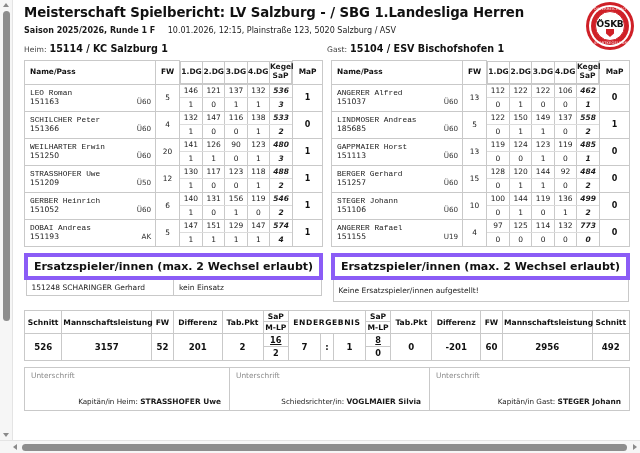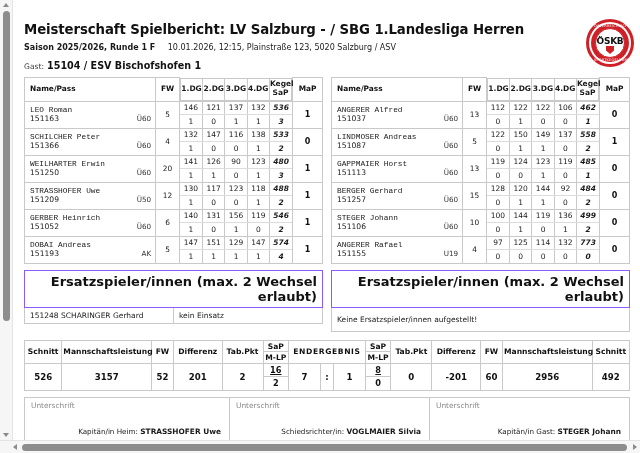--- a/index.html
+++ b/index.html
@@ -37,21 +37,21 @@
   }
   .hscroll .arrow-l { left: 13px; border-right: 4px solid #8a8a8a; }
   .hscroll .arrow-r { right: 3px; border-left: 4px solid #8a8a8a; }
   .hthumb {
     position:absolute; left: 22px; top: 3px; height: 7px; width: 605px;
     background: #8d8d8d; border-radius: 4px;
   }
 
   
   .page { position:absolute; left: 14px; top: 0; width: 626px; height: 438px;
-          background:#fff; padding: 17px 0 0 0; }
+          background:#fff; padding: 0 0 0 0; }
 
   .hdr { position: relative; padding: 4px 60px 0 10px; }
   .hdr h1 {
     margin: 0; font-size: 13.3px; font-weight: bold; color: #111;
     letter-spacing: -0.1px; line-height: 18px; white-space: nowrap;
   }
   .hdr .sub { margin-top: 3px; font-size: 8px; color: #1a1a1a; white-space: nowrap; line-height: 11px; }
   .hdr .sub .b { font-weight: bold; }
   .hdr .sub .n { font-weight: normal; padding-left: 10px; }
 
@@ -101,22 +101,22 @@
     border: 0; border-bottom: 1px solid #dcdcdc;
     text-align:center; font-size: 7.5px; color:#1a1a1a; height: 13px; padding:0;
   }
   table.inner tr:last-child td { border-bottom: 0; }
   table.inner td.kg { font-weight: bold; font-style: italic; }
   table.inner td + td { border-left: 1px solid #c9c9c9; }
 
   
   table.ers { width:100%; border-collapse: collapse; margin-top: 6px; table-layout: fixed; }
   table.ers th {
-    border:1px solid #8b5cf6; text-align:right; padding: 3px 5px;
-    font-size: 13px; font-weight:bold; color:#111;
+    border:4px solid #8b5cf6; text-align:center; padding: 3px 5px;
+    font-size: 11px; font-weight:bold; color:#111;
   }
   table.ers td {
     border:1px solid #c9c9c9; padding: 3px 5px;
     font-size: 7.5px; color:#1a1a1a;
   }
   table.ers td.none { color:#1a1a1a; }
 
   
   .resultwrap { padding: 0 10px; margin-top: 8px; }
   table.res { width:100%; border-collapse: collapse; table-layout: fixed; }
@@ -166,20 +166,23 @@
           <div class="r4"></div>
         <div class="arcu">ÖSTERREICHISCHER</div>
         <div class="txt">ÖSKB</div>
         <div class="shield"></div>
         <div class="arcd">SPORTKEGELBUND</div>
       </div>
     </div>
 
     <div class="teams">
       <div class="team">
+        <span class="lbl">Heim:</span><span class="val">15114 / KC Salzburg 1</span>
+      </div>
+      <div class="team">
         <span class="lbl">Gast:</span><span class="val">15104 / ESV Bischofshofen 1</span>
       </div>
     </div>
 
     <div class="cols">
       <div class="col">
         <table class="pl">
           <colgroup>
               <col style="width:44%">
               <col style="width:8%">
@@ -484,21 +487,21 @@
                   </table>
                 </td>
                 <td class="map">0</td>
               </tr>
               <tr>
                 <td class="namecell">
                   <div class="nmrow">
                     <span class="pname">LINDMOSER Andreas</span>
                   </div>
                   <div class="nmrow">
-                    <span class="ppass">151087</span>
+                    <span class="ppass">185685</span>
                     <span class="pcls">Ü60</span>
                   </div>
                 </td>
                 <td class="fw">5</td>
                 <td class="sub">
                   <table class="inner">
                     <tbody>
                       <tr>
                         <td>122</td>
                         <td>150</td>

